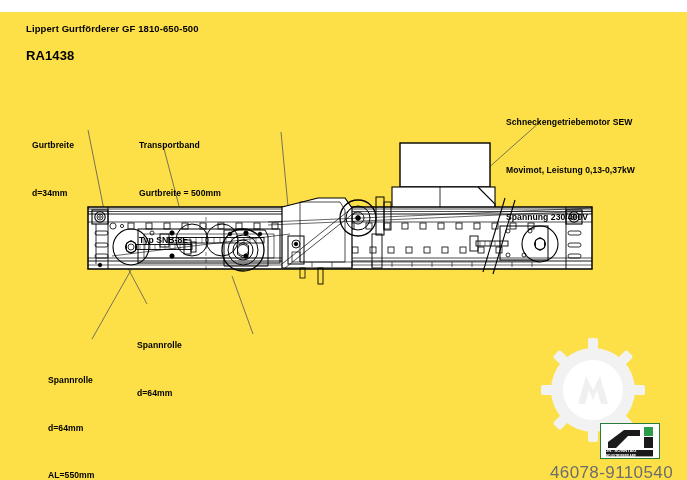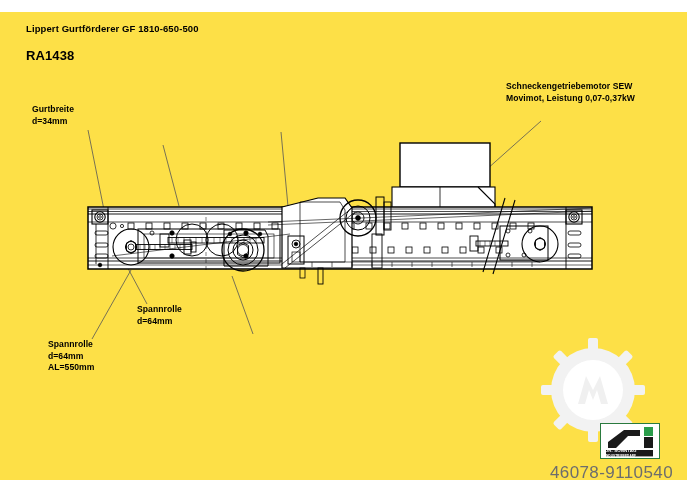--- a/index.html
+++ b/index.html
@@ -42,21 +42,21 @@
     white-space: nowrap;
   }
   .callout {
     position: absolute;
     font-size: 8.6px;
     font-weight: bold;
     line-height: 11.6px;
     white-space: nowrap;
     letter-spacing: 0.05px;
   }
-  .callout span { display: block; }
+  .callout span { display: block; margin-top: 36px; }
   #svg-drawing {
     position: absolute;
     left: 0; top: 0;
     width: 687px;
     height: 480px;
   }
   .doc-number {
     position: absolute;
     right: 14px;
     bottom: 9px;
@@ -383,25 +383,31 @@
   </svg>
 
   <div class="title-block">Lippert Gurtförderer GF 1810-650-500</div>
   <div class="title-sub">RA1438</div>
 
   <div class="callout" style="left:32px; top:92px;">
     <span>Gurtbreite</span>
     <span>d=34mm</span>
   </div>
 
+  <div class="callout" style="left:139px; top:92px;">
+    <span>Transportband</span>
+    <span>Gurtbreite = 500mm</span>
+    <span>Typ SNB-8E</span>
+  </div>
 
 
   <div class="callout" style="left:506px; top:69px;">
     <span>Schneckengetriebemotor SEW</span>
-    <span>Movimot, Leistung 0,07-0,37kW</span>
+    <span>Movimot, Leistung 0,13-0,37kW</span>
+    <span>Spannung 230/400V</span>
   </div>
 
   <div class="callout" style="left:137px; top:292px;">
     <span>Spannrolle</span>
     <span>d=64mm</span>
   </div>
 
   <div class="callout" style="left:48px; top:327px;">
     <span>Spannrolle</span>
     <span>d=64mm</span>

